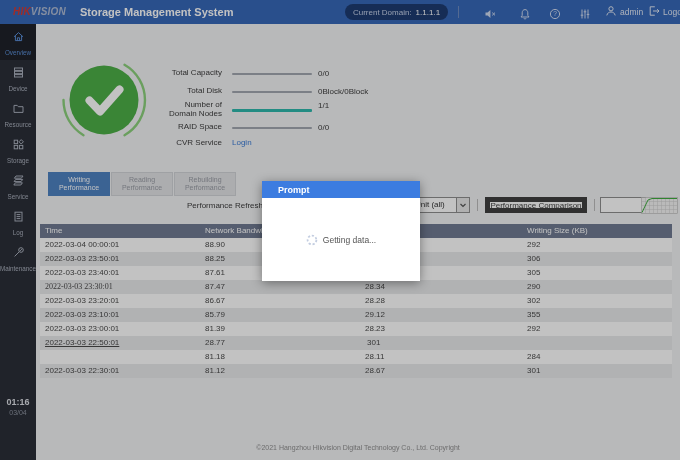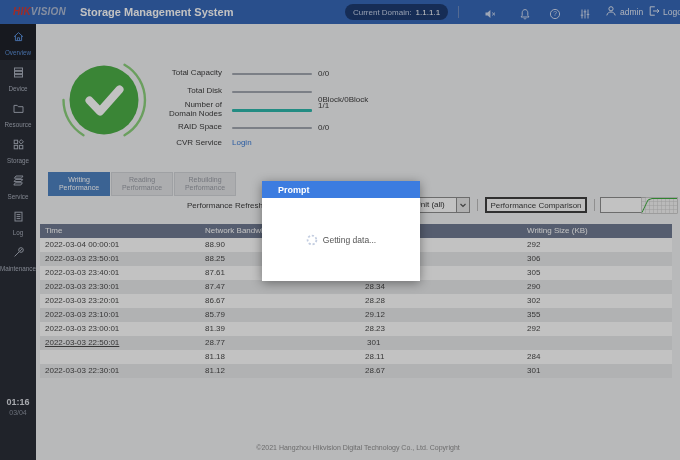--- a/index.html
+++ b/index.html
@@ -53,21 +53,21 @@
   
   .toolbar-label { position:absolute; left:97px; top:177px; width:130px; text-align:right; font-size:8px; color:#3c3c3c; }
   .sel-box { position:absolute; height:16px; background:#fff; border:1px solid #8f8f8f; display:flex; align-items:stretch; cursor:pointer; }
   .sel-box .val { flex:1; font-size:8px; color:#333; padding-left:6px; line-height:14px; white-space:nowrap; overflow:hidden; }
   .sel-box .chev { width:13px; border-left:1px solid #8f8f8f; background:#e8e8e8; display:flex; align-items:center; justify-content:center; }
   .sel-box .chev svg { width:8px; height:8px; stroke:#555; fill:none; stroke-width:1.2; }
   #unit-select { left:372px; top:173px; width:62px; }
   #metric-select { left:564px; top:173px; width:40px;padding-left:44px; }
   .vdiv { position:absolute; top:175px; width:1px; height:12px; background:#bcbcbc; }
   .btn-compare { position:absolute; left:449px; top:173px; width:102px; height:16px; background:#fcfcfc;
-    border:2px solid #404040; font-size:8px; color:#3d3d3d; display:flex; align-items:center; justify-content:center; cursor:pointer; }
+    border:5px solid #404040; font-size:8px; color:#3d3d3d; display:flex; align-items:center; justify-content:center; cursor:pointer; }
   .spark { position:absolute; left:605px; top:173px; width:37px; height:17px; }
   
   .tbl { position:absolute; left:4px; top:200px; width:632px; }
   .tbl-header { display:flex; height:14px; background:var(--table_header_bg,#707b93); }
   .tbl-header .cell { color:#fff; font-size:8px; line-height:14px; padding-left:5px; white-space:nowrap; overflow:hidden; }
   .tbl-row { display:flex; height:14px; background:#fff; }
   .tbl-row:nth-child(even) { background:#e9eaec; }
   .tbl-row .cell { font-size:8px; line-height:14px; color:#4a4a4a; padding-left:5px; white-space:nowrap; overflow:hidden; }
   
   .footer { position:absolute; left:0; top:420px; width:644px; text-align:center; font-size:7px; color:#8f8f8f; }
@@ -203,21 +203,21 @@
         <path d="M29.5,44.5 L40,55.5 L59.5,33.5" stroke="#fff" stroke-width="8" fill="none" stroke-linecap="round" stroke-linejoin="round"></path>
       </svg>
     </div>
 
     <div class="status-rows" id="status-rows">
         <div class="row-label" style="top: 45px;">Total Capacity</div>
         <div class="bar gray" style="top: 49px;"></div>
         <div class="row-value" style="top: 45px;">0/0</div>
         <div class="row-label" style="top: 63px;">Total Disk</div>
         <div class="bar gray" style="top: 67px;"></div>
-        <div class="row-value" style="top: 71px;">0Block/0Block</div>
+        <div class="row-value" style="top: 63px;">0Block/0Block</div>
         <div class="row-label" style="top: 77px;">Number of<br>Domain Nodes</div>
         <div class="bar teal" style="top: 85px;"></div>
         <div class="row-value" style="top: 77px;">1/1</div>
         <div class="row-label" style="top: 99px;">RAID Space</div>
         <div class="bar gray" style="top: 103px;"></div>
         <div class="row-value" style="top: 99px;">0/0</div>
       </div>
     <div class="cvr-label">CVR Service</div>
     <div class="cvr-link">Login</div>
 
@@ -275,21 +275,21 @@
             <div class="cell" style="width: 162px;"></div>
             <div class="cell" style="width: 150px;">306</div>
           </div>
           <div class="tbl-row">
             <div class="cell" style="width: 160px;">2022-03-03 23:40:01</div>
             <div class="cell" style="width: 160px;">87.61</div>
             <div class="cell" style="width: 162px;"></div>
             <div class="cell" style="width: 150px;">305</div>
           </div>
           <div class="tbl-row">
-            <div class="cell" style="width: 160px;">2022-03-03 23:30:01</div>
+            <div class="cell" style="width: 160px; font-family: Liberation Serif, serif;">2022-03-03 23:30:01</div>
             <div class="cell" style="width: 160px;">87.47</div>
             <div class="cell" style="width: 162px;">28.34</div>
             <div class="cell" style="width: 150px;">290</div>
           </div>
           <div class="tbl-row">
             <div class="cell" style="width: 160px;">2022-03-03 23:20:01</div>
             <div class="cell" style="width: 160px;">86.67</div>
             <div class="cell" style="width: 162px;">28.28</div>
             <div class="cell" style="width: 150px;">302</div>
           </div>

